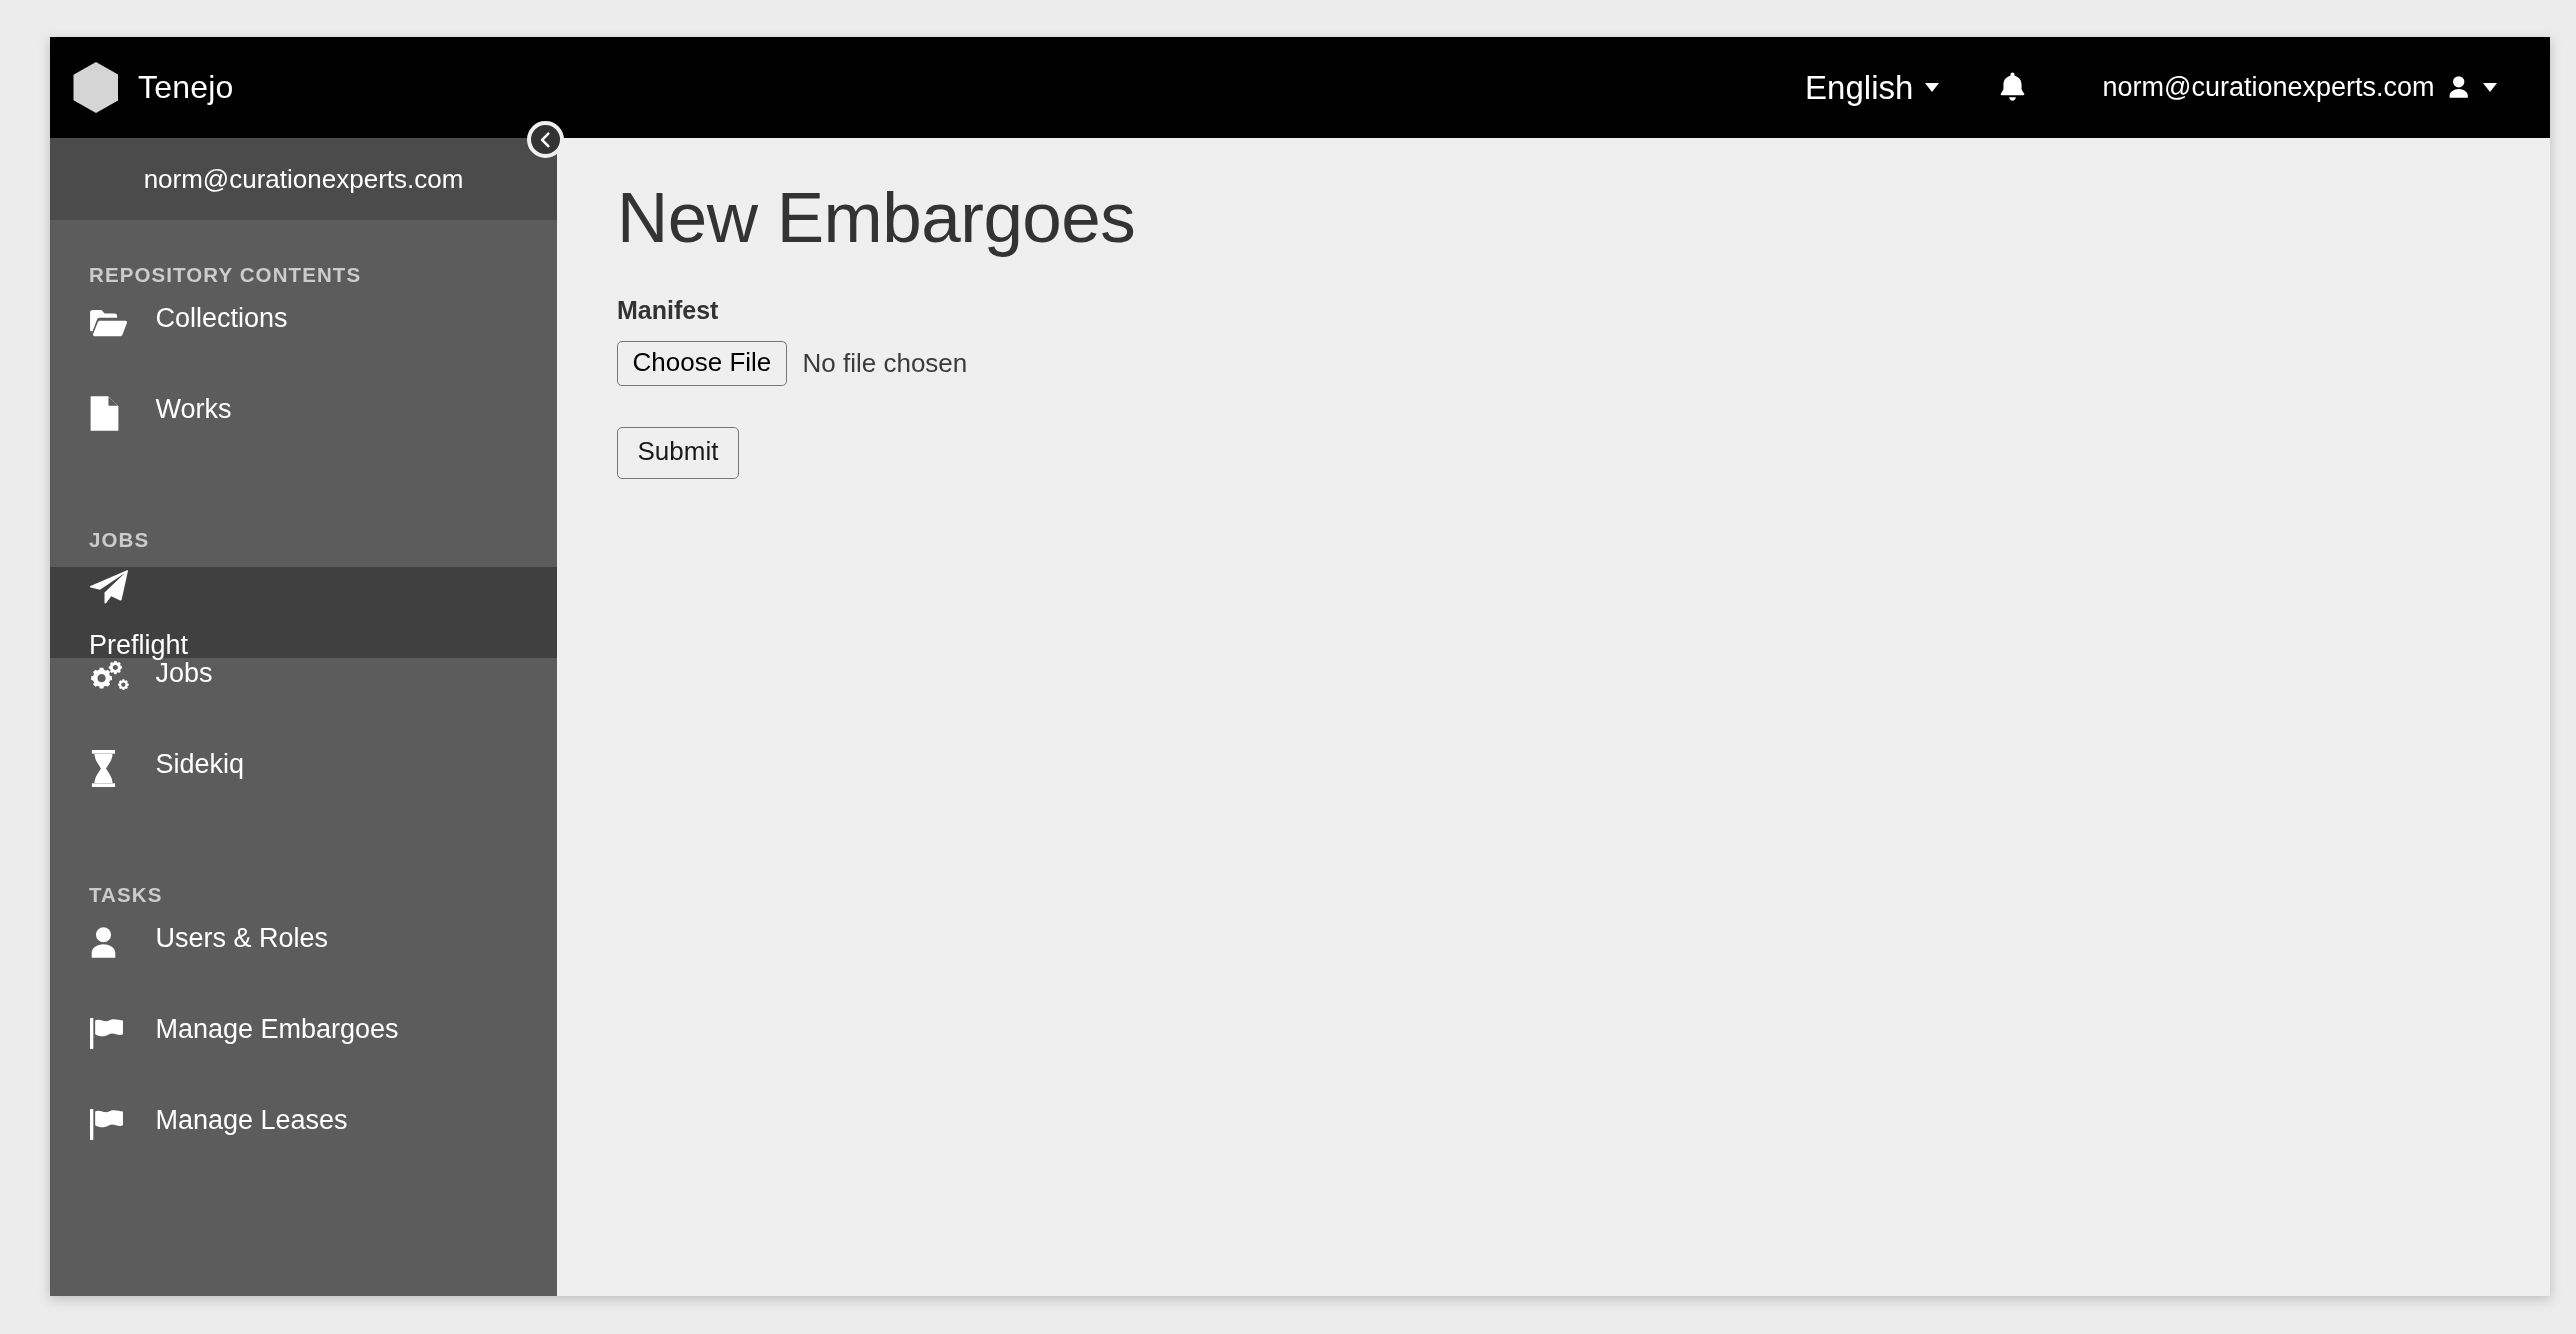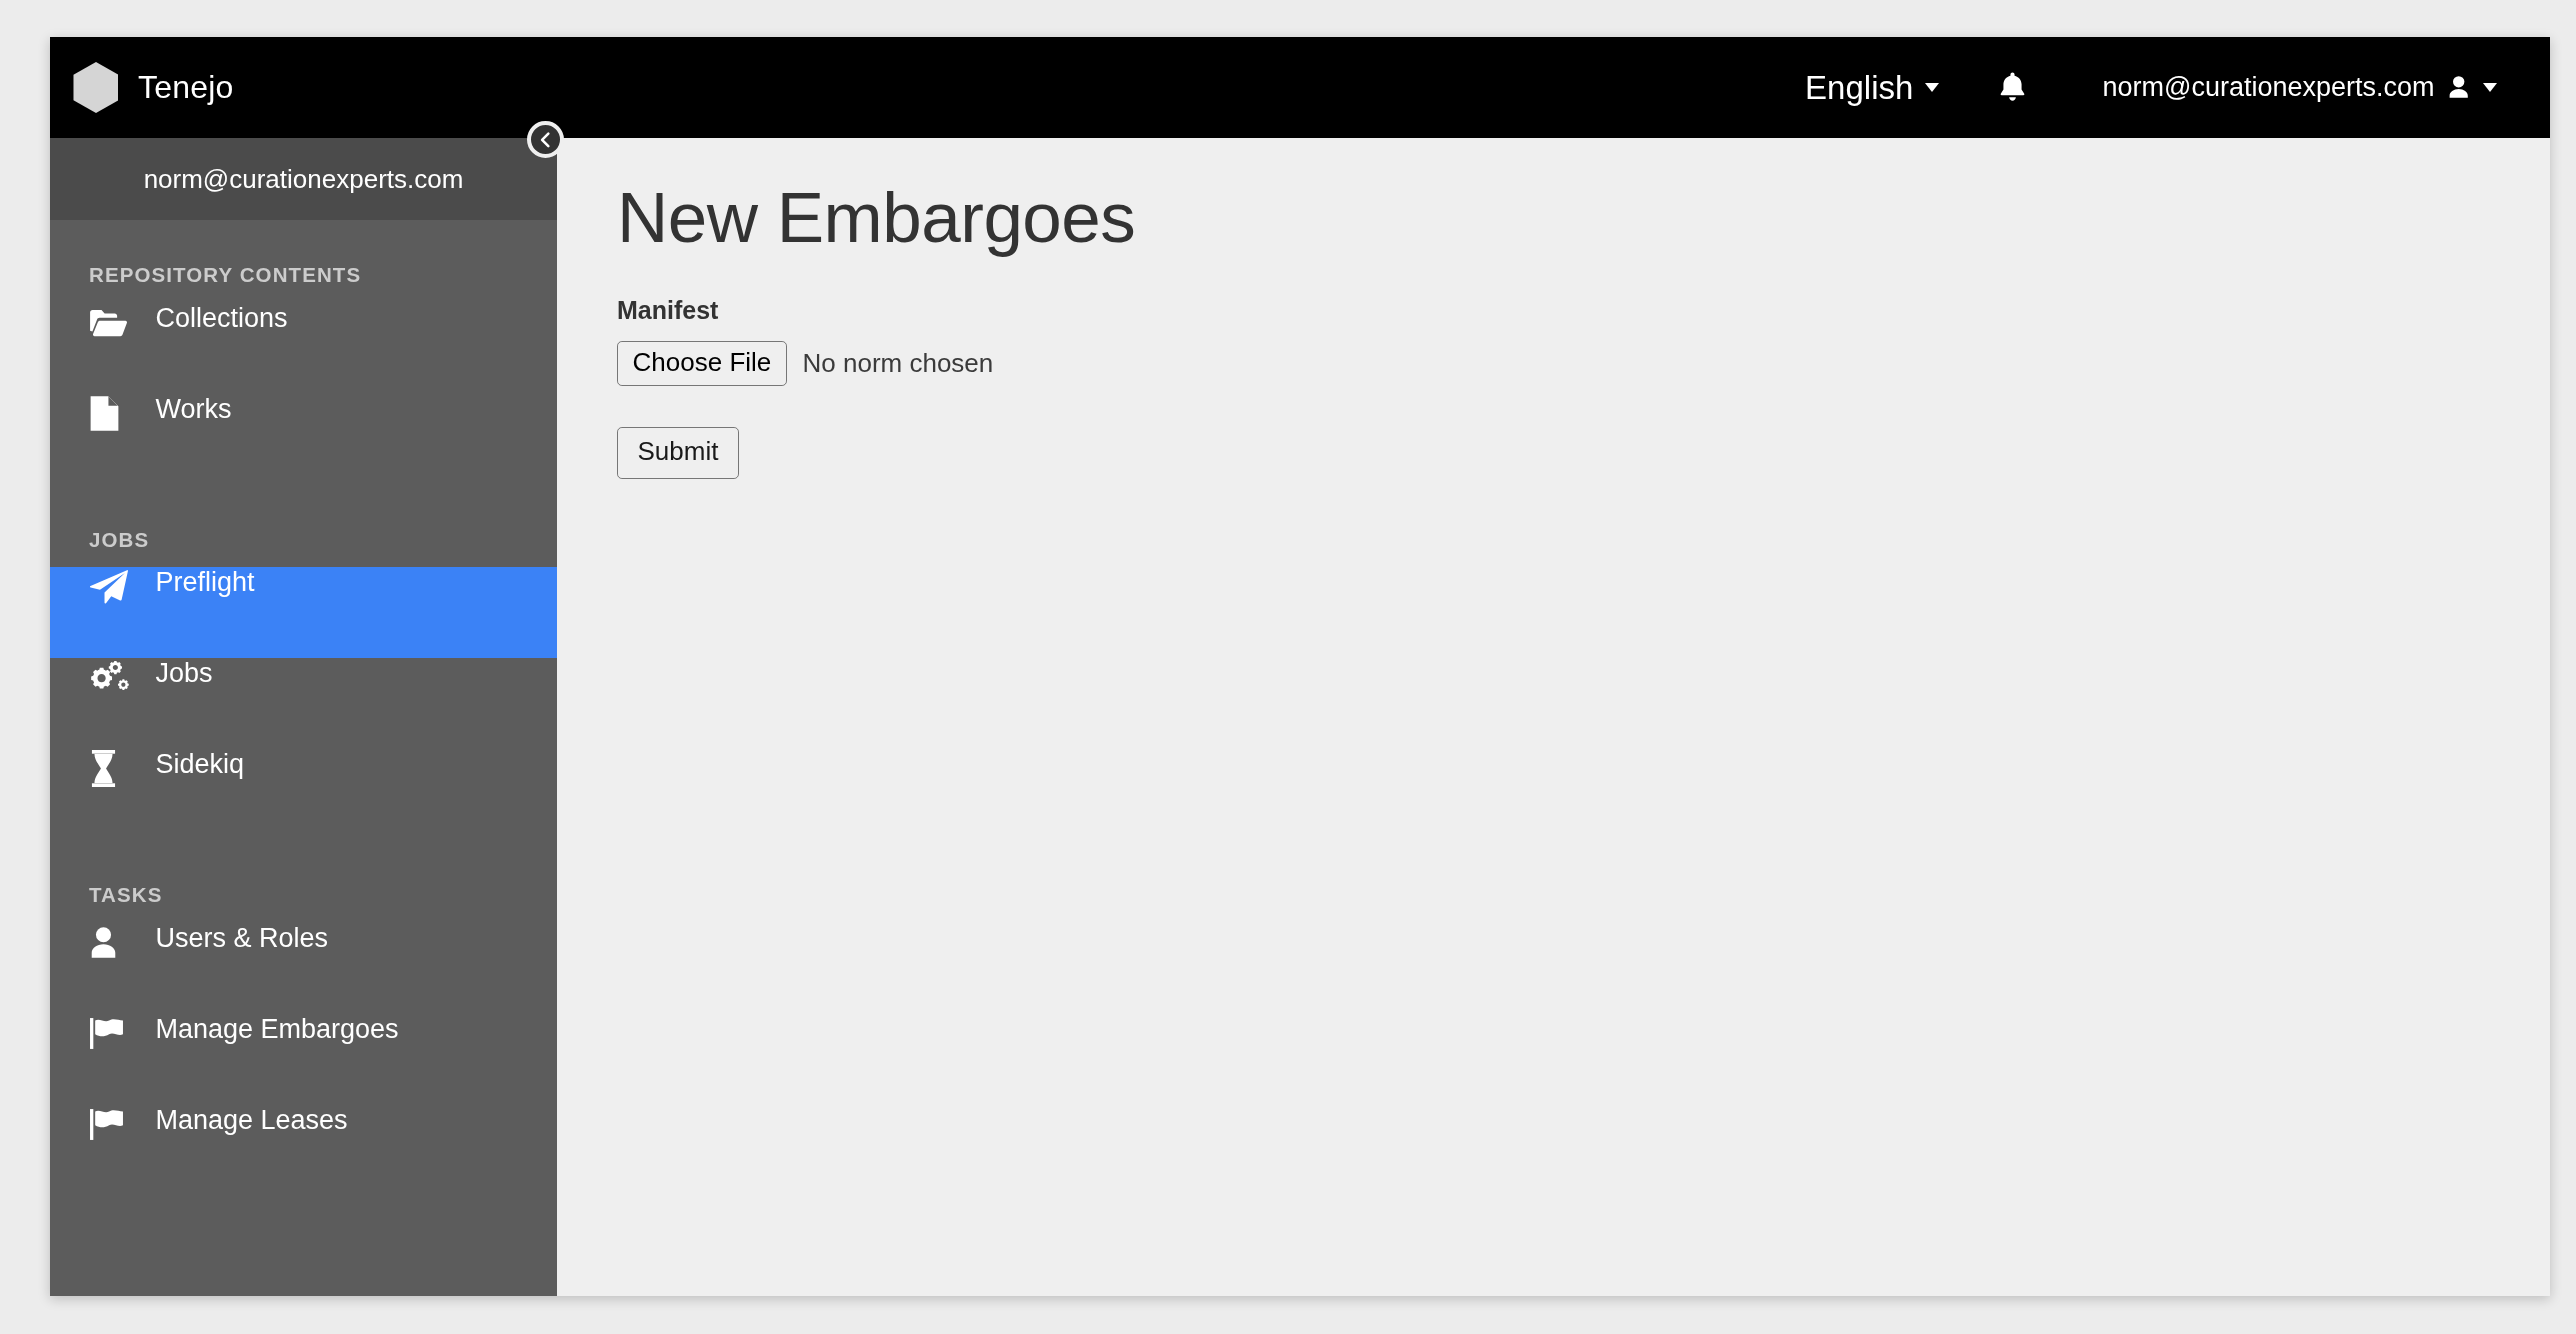--- a/index.html
+++ b/index.html
@@ -123,21 +123,21 @@
   .side-item {
     display: flex;
     align-items: flex-start;
     gap: 23.4px;
     height: 91px;
     padding-left: 39px;
     color: #ffffff;
     font-size: 27px;
     cursor: pointer;
   }
-  .side-item.active { background: #3b82f6; }
+  .side-item.active { background: #404040; flex-direction: column; }
   .side-icon {
     width: 43px;
     height: 39px;
     display: flex;
     align-items: center;
     justify-content: flex-start;
     flex: none;
   }
   .side-icon svg { display: block; }
   .side-label { white-space: nowrap; }
@@ -352,20 +352,20 @@
     </svg>
   </div>
 
   <div class="main">
     <h1 class="page-title">New Embargoes</h1>
 
     <div class="field-label">Manifest</div>
 
     <div class="file-row">
       <button class="choose-file-btn">Choose File</button>
-      <span class="file-status">No norm chosen</span>
+      <span class="file-status">No file chosen</span>
     </div>
 
     <button class="submit-btn">Submit</button>
   </div>
 
 </div>
 
 
 </body></html>

